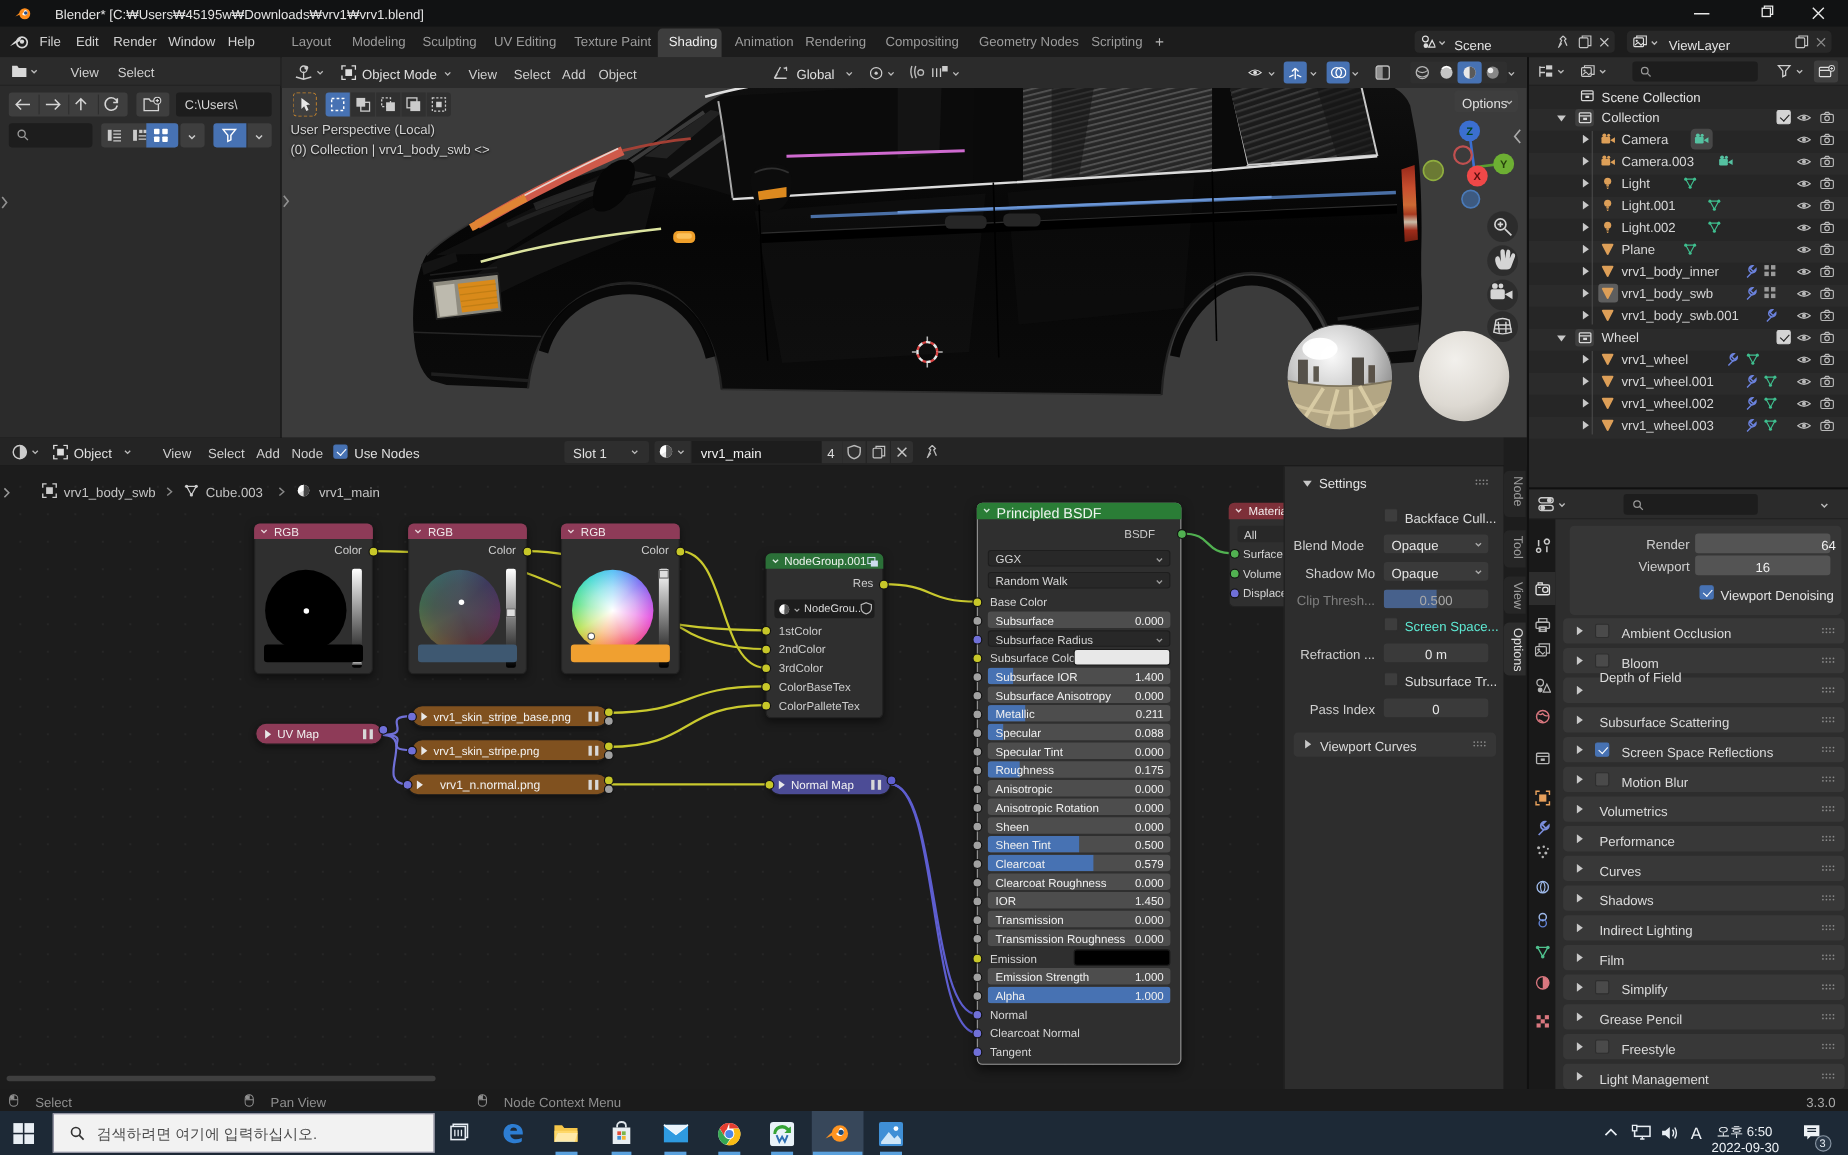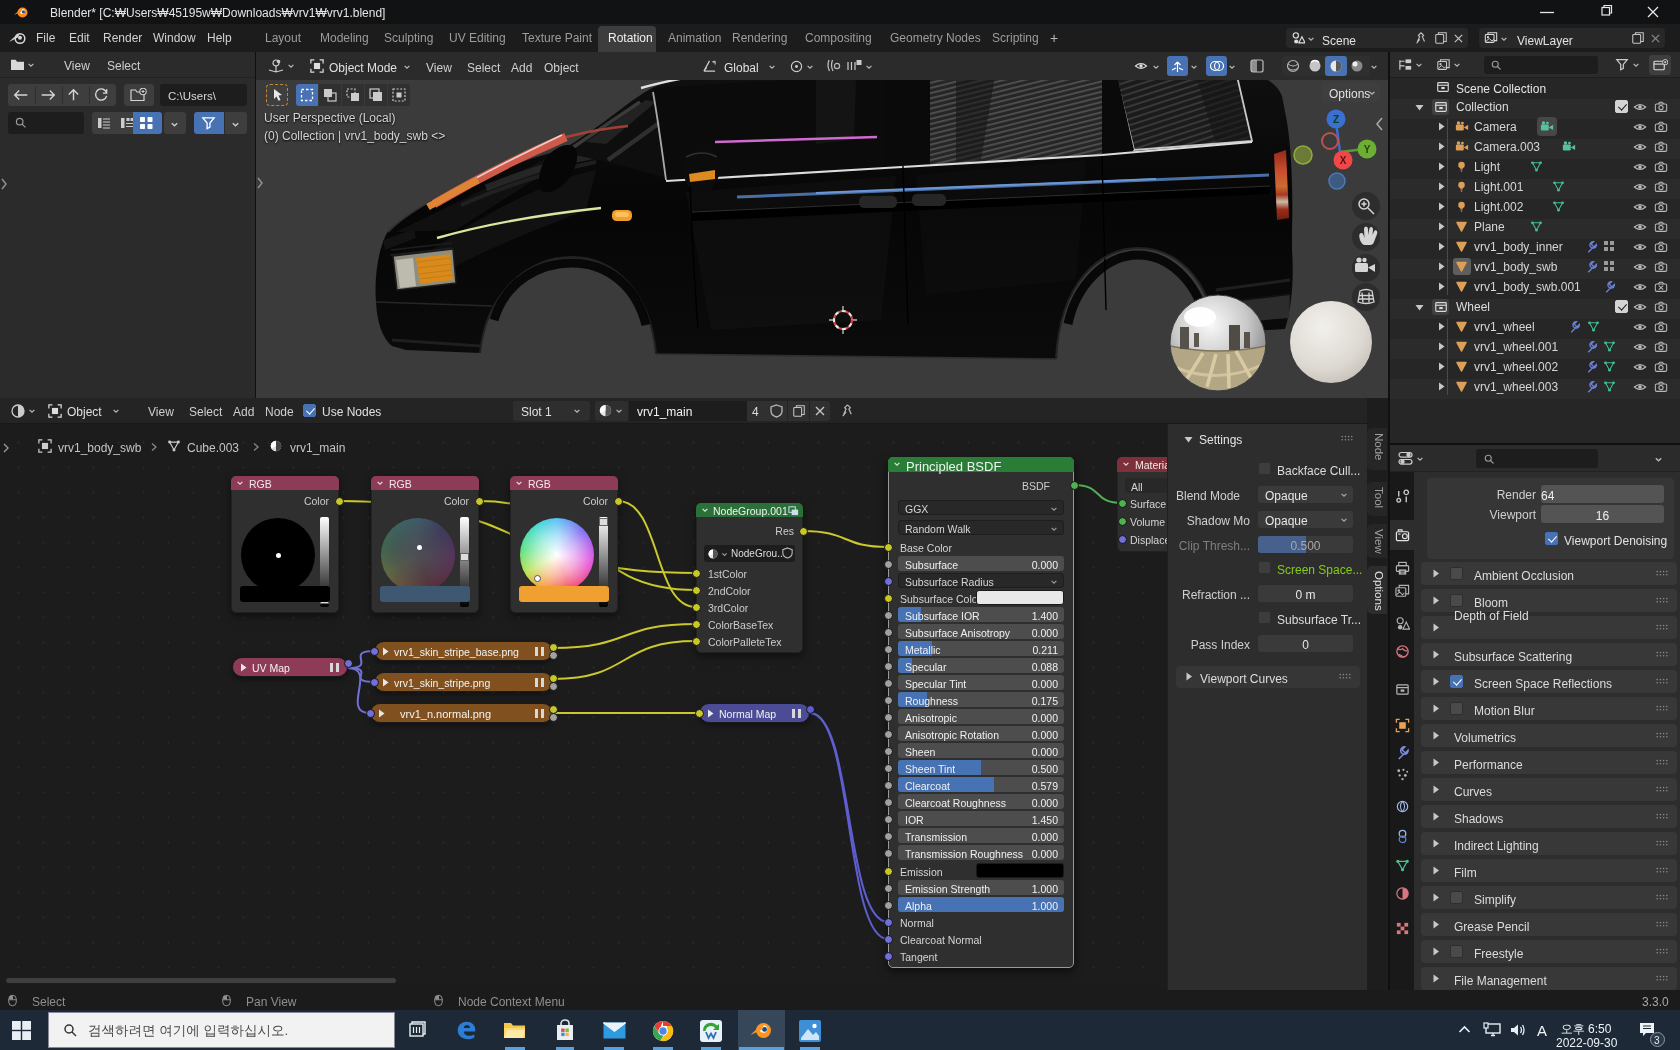--- a/index.html
+++ b/index.html
@@ -106,21 +106,21 @@
  <div class="tx a" style="left:69px;top:8px;color:#d2d2d2">Edit</div>
  <div class="tx a" style="left:103px;top:8px;color:#d2d2d2">Render</div>
  <div class="tx a" style="left:153px;top:8px;color:#d2d2d2">Window</div>
  <div class="tx a" style="left:207px;top:8px;color:#d2d2d2">Help</div>
  <div class="a" style="left:598px;top:2px;width:58px;height:26px;background:#3d3d3d;border-radius:4px 4px 0 0"></div>
  <div class="tx a" style="left:265px;top:8px;color:#9c9c9c">Layout</div>
  <div class="tx a" style="left:320px;top:8px;color:#9c9c9c">Modeling</div>
  <div class="tx a" style="left:384px;top:8px;color:#9c9c9c">Sculpting</div>
  <div class="tx a" style="left:449px;top:8px;color:#9c9c9c">UV Editing</div>
  <div class="tx a" style="left:522px;top:8px;color:#9c9c9c">Texture Paint</div>
- <div class="tx a" style="left:608px;top:8px;color:#f0f0f0">Rotation</div>
+ <div class="tx a" style="left:608px;top:8px;color:#f0f0f0">Shading</div>
  <div class="tx a" style="left:668px;top:8px;color:#9c9c9c">Animation</div>
  <div class="tx a" style="left:732px;top:8px;color:#9c9c9c">Rendering</div>
  <div class="tx a" style="left:805px;top:8px;color:#9c9c9c">Compositing</div>
  <div class="tx a" style="left:890px;top:8px;color:#9c9c9c">Geometry Nodes</div>
  <div class="tx a" style="left:992px;top:8px;color:#9c9c9c">Scripting</div>
  <div class="tx a" style="left:1050px;top:7px;color:#b5b5b5;font-size:14px">+</div>
 
  <div class="a" style="left:1286px;top:4px;width:182px;height:20px;background:#282828;border-radius:4px">
   <svg class="a" style="left:5px;top:3px" width="14" height="14" viewBox="0 0 16 16">
         <circle cx="5.5" cy="5" r="3" fill="none" stroke="#ddd" stroke-width="1.3"></circle>
@@ -994,21 +994,21 @@
         <rect x="2" y="2" width="4" height="4"></rect>
         <rect x="10" y="2" width="4" height="4"></rect>
         <rect x="6" y="6" width="4" height="4"></rect>
         <rect x="2" y="10" width="4" height="4"></rect>
         <rect x="10" y="10" width="4" height="4"></rect>
       </g>
     </svg>
 <div class="a" style="left:37px;top:33px;width:247px;height:81px;background:#363636;border-radius:4px"></div>
 <div class="tx a" style="left:100px;top:44px;color:#cfcfcf;width:46px;text-align:right">Render</div>
 <div class="a" style="left:151px;top:40px;width:123px;height:18px;background:#545454;border-radius:3px"></div>
-<div class="tx a" style="left:151px;top:45px;width:128px;text-align:left;color:#f0f0f0">64</div>
+<div class="tx a" style="left:151px;top:45px;width:128px;text-align:right;color:#f0f0f0">64</div>
 <div class="tx a" style="left:88px;top:64px;color:#cfcfcf;width:58px;text-align:right">Viewport</div>
 <div class="a" style="left:151px;top:60px;width:123px;height:18px;background:#545454;border-radius:3px"></div>
 <div class="tx a" style="left:151px;top:65px;width:123px;text-align:center;color:#f0f0f0">16</div>
 <div class="ck on a" style="left:155px;top:87px"></div>
 <div class="tx a" style="left:174px;top:90px;color:#e2e2e2">Viewport Denoising</div>
 <div class="a" style="left:31px;top:117px;width:256px;height:23px;background:#383838;border-radius:4px"></div>
 <svg class="a" style="left:42px;top:124px" width="8" height="9" viewBox="0 0 7 9">
       <path d="M1 0.5 L6.5 4.5 L1 8.5 Z" fill="#c8c8c8"></path>
     </svg>
 <div class="ck a" style="left:60px;top:122px"></div>
@@ -1130,21 +1130,21 @@
     </svg>
 <div class="ck a" style="left:60px;top:500px"></div>
 <div class="tx a" style="left:84px;top:503px;color:#dcdcdc">Freestyle</div>
 <svg class="a" style="left:265px;top:503px;color:#8a8a8a" width="14" height="8">
       <use href="#grip"></use>
     </svg>
 <div class="a" style="left:31px;top:522px;width:256px;height:23px;background:#383838;border-radius:4px"></div>
 <svg class="a" style="left:42px;top:529px" width="8" height="9" viewBox="0 0 7 9">
       <path d="M1 0.5 L6.5 4.5 L1 8.5 Z" fill="#c8c8c8"></path>
     </svg>
-<div class="tx a" style="left:64px;top:530px;color:#dcdcdc">File Management</div>
+<div class="tx a" style="left:64px;top:530px;color:#dcdcdc">Light Management</div>
 <svg class="a" style="left:265px;top:530px;color:#8a8a8a" width="14" height="8">
       <use href="#grip"></use>
     </svg>
 </div>
 
 <div class="a" style="left:0;top:398px;width:1388px;height:592px;background:#1c1c1c">
 <div class="a" style="left:0;top:26px;width:1388px;height:566px;background-image:radial-gradient(circle,#262626 1.1px,transparent 1.3px);background-size:25px 25px;background-position:6px 6px"></div>
 <div class="a" style="left:0;top:0;width:1388px;height:26px;background:#242424;border-bottom:1px solid #191919"></div>
 <svg class="a" style="left:10px;top:5px" width="16" height="16" viewBox="0 0 16 16">
       <circle cx="8" cy="8" r="6" fill="none" stroke="#ccc" stroke-width="1.3"></circle>
@@ -1522,21 +1522,21 @@
 <div class="tx a" style="left:1265px;top:117px;color:#e6e6e6">Opaque</div>
 <svg class="a" style="left:1340px;top:118px;color:#aaa" width="8" height="8">
       <use href="#chev"></use>
     </svg>
 <div class="tx a" style="left:1168px;top:142px;color:#7f7f7f;width:82px;text-align:right">Clip Thresh...</div>
 <div class="a" style="left:1258px;top:138px;width:95px;height:17px;background:#3a3a3a;border-radius:3px;overflow:hidden">
       <div class="a" style="left:0;top:0;width:48px;height:17px;background:#47618c"></div>
     </div>
 <div class="tx a" style="left:1258px;top:142px;color:#a8a8a8;width:95px;text-align:center">0.500</div>
 <div class="ck a" style="left:1258px;top:163px;background:#3d3d3d"></div>
-<div class="tx a" style="left:1277px;top:166px;color:#84cc16">Screen Space...</div>
+<div class="tx a" style="left:1277px;top:166px;color:#5eead4">Screen Space...</div>
 <div class="tx a" style="left:1168px;top:191px;color:#cfcfcf;width:82px;text-align:right">Refraction ...</div>
 <div class="a" style="left:1258px;top:187px;width:95px;height:17px;background:#3a3a3a;border-radius:3px"></div>
 <div class="tx a" style="left:1258px;top:191px;color:#e6e6e6;width:95px;text-align:center">0 m</div>
 <div class="ck a" style="left:1258px;top:213px;background:#3d3d3d"></div>
 <div class="tx a" style="left:1277px;top:216px;color:#dcdcdc">Subsurface Tr...</div>
 <div class="tx a" style="left:1176px;top:241px;color:#cfcfcf;width:74px;text-align:right">Pass Index</div>
 <div class="a" style="left:1258px;top:237px;width:95px;height:17px;background:#3a3a3a;border-radius:3px"></div>
 <div class="tx a" style="left:1258px;top:241px;color:#e6e6e6;width:95px;text-align:center">0</div>
 <div class="a" style="left:1176px;top:268px;width:184px;height:22px;background:#363636;border-radius:4px"></div>
 <svg class="a" style="left:1185px;top:274px" width="8" height="9" viewBox="0 0 7 9">

